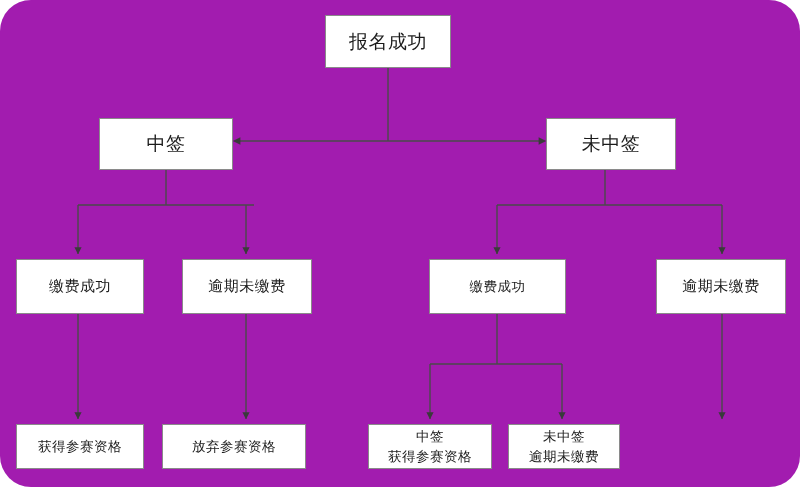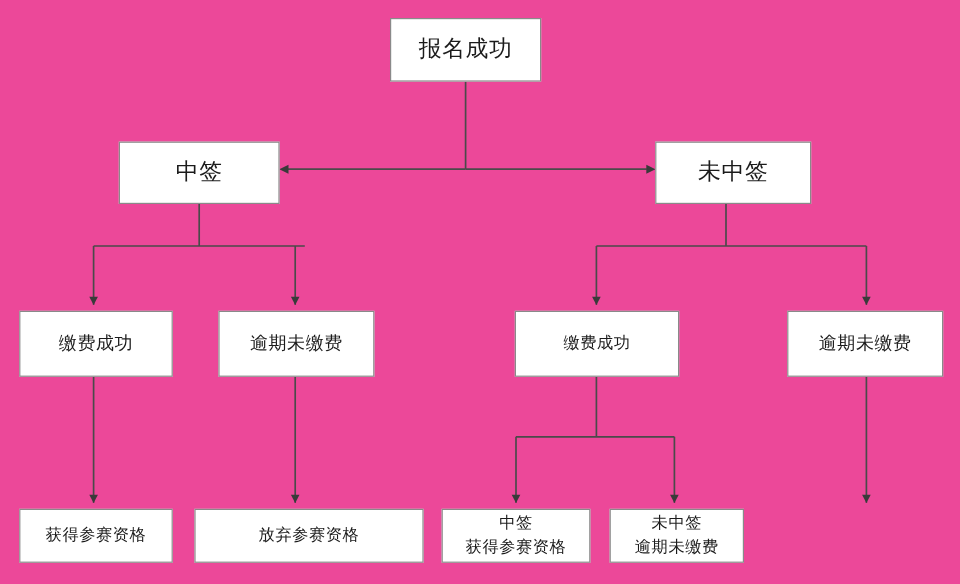--- a/index.html
+++ b/index.html
@@ -9,22 +9,23 @@
     background: #ffffff;
   }
   body {
     font-family: "DejaVu Sans", "Liberation Sans", sans-serif;
     -webkit-font-smoothing: antialiased;
   }
   #chart-root {
     position: relative;
     width: 800px;
     height: 487px;
-    background: #ec4899;
+    background: #a21caf;
     overflow: hidden;
+    border-radius: 31px;
   }
   #edge-layer {
     position: absolute;
     left: 0;
     top: 0;
     width: 800px;
     height: 487px;
     pointer-events: none;
   }
   .node {
@@ -134,21 +135,21 @@
   </div>
 
   <div class="node size-md" style="left:656px; top:259px; width:130px; height:55px;">
     <span class="line1">逾期未缴费</span>
   </div>
 
   <div class="node size-sm" style="left:16px; top:424px; width:128px; height:45px;">
     <span class="line1">获得参赛资格</span>
   </div>
 
-  <div class="node size-sm two-line" style="left:162px; top:424px; width:191px; height:45px;">
+  <div class="node size-sm two-line" style="left:162px; top:424px; width:144px; height:45px;">
     <span class="line1">放弃参赛资格</span>
   </div>
 
   <div class="node size-sm two-line" style="left:368px; top:424px; width:124px; height:45px;">
     <span class="line1">中签</span>
     <span class="line2">获得参赛资格</span>
   </div>
 
   <div class="node size-sm two-line" style="left:508px; top:424px; width:112px; height:45px;">
     <span class="line1">未中签</span>

